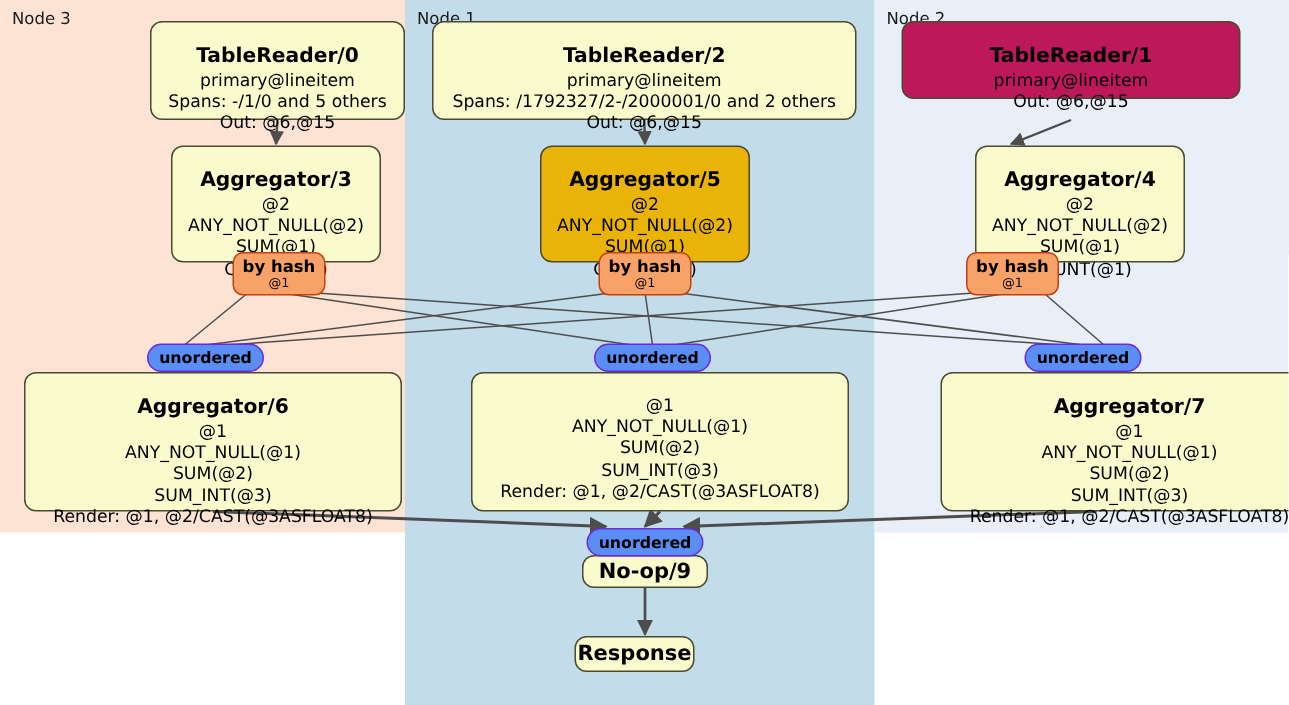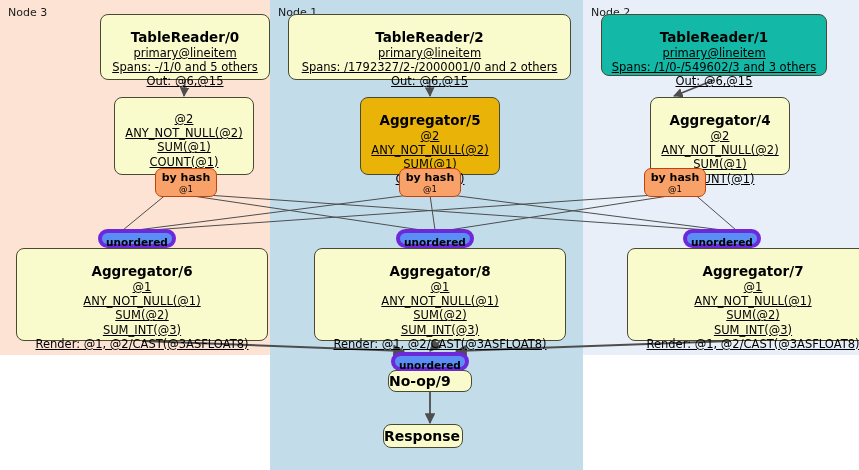--- a/index.html
+++ b/index.html
@@ -53,21 +53,20 @@
   }
   .box .title {
     font-weight: bold;
     font-size: 13.5px;
     line-height: 17px;
     display: block;
   }
   .box .line {
     display: block;
     white-space: nowrap;
-    text-decoration: underline;
   }
   .badge-hash {
     position: absolute;
     box-sizing: border-box;
     background: #f8a濃;
     background: #f8a26a;
     border: 1px solid #c2410c;
     border-radius: 7px;
     text-align: center;
     font-family: "DejaVu Sans", sans-serif;
@@ -83,34 +82,34 @@
   .badge-hash .bh-sub {
     display: block;
     font-size: 8.5px;
     color: #000;
     margin-top: 1px;
   }
   .badge-unordered {
     position: absolute;
     box-sizing: border-box;
     background: #5b8ef5;
-    border: 4px solid #6d28d9;
+    border: 1px solid #6d28d9;
     border-radius: 11px;
     text-align: center;
     font-family: "DejaVu Sans", sans-serif;
     font-weight: bold;
     font-size: 10.5px;
     color: #000;
     line-height: 19px;
     white-space: nowrap;
   }
   .box.compact {
     display: flex;
     align-items: center;
-    justify-content: flex-start;
+    justify-content: center;
     padding: 0;
   }
   .box.compact .title {
     font-size: 14px;
   }
 </style>
 </head>
 <body>
 
 <div id="stage">
@@ -157,27 +156,27 @@
         <span class="line">primary@lineitem</span>
         <span class="line">Spans: -/1/0 and 5 others</span>
         <span class="line">Out: @6,@15</span>
       </div>
       <div class="box" style="left: 288px; top: 14px; width: 283px; height: 66px; background: rgb(250, 251, 205);">
         <span class="title">TableReader/2</span>
         <span class="line">primary@lineitem</span>
         <span class="line">Spans: /1792327/2-/2000001/0 and 2 others</span>
         <span class="line">Out: @6,@15</span>
       </div>
-      <div class="box" style="left: 601px; top: 14px; width: 226px; height: 62px; background: #14b8a6;">
+      <div class="box" style="left: 601px; top: 14px; width: 226px; height: 52px; background: #be185d;">
         <span class="title">TableReader/1</span>
         <span class="line">primary@lineitem</span>
-        <span class="line">Spans: /1/0-/549602/3 and 3 others</span>
         <span class="line">Out: @6,@15</span>
       </div>
       <div class="box" style="left: 114px; top: 97px; width: 140px; height: 78px; background: rgb(250, 251, 205);">
+        <span class="title">Aggregator/3</span>
         <span class="line">@2</span>
         <span class="line">ANY_NOT_NULL(@2)</span>
         <span class="line">SUM(@1)</span>
         <span class="line">COUNT(@1)</span>
       </div>
       <div class="box" style="left: 360px; top: 97px; width: 140px; height: 78px; background: #eab308;">
         <span class="title">Aggregator/5</span>
         <span class="line">@2</span>
         <span class="line">ANY_NOT_NULL(@2)</span>
         <span class="line">SUM(@1)</span>
@@ -192,21 +191,20 @@
       </div>
       <div class="box" style="left: 16px; top: 248px; width: 252px; height: 93px; background: rgb(250, 251, 205);">
         <span class="title">Aggregator/6</span>
         <span class="line">@1</span>
         <span class="line">ANY_NOT_NULL(@1)</span>
         <span class="line">SUM(@2)</span>
         <span class="line">SUM_INT(@3)</span>
         <span class="line">Render: @1, @2/CAST(@3ASFLOAT8)</span>
       </div>
       <div class="box" style="left: 314px; top: 248px; width: 252px; height: 93px; background: rgb(250, 251, 205);">
-        <span class="title">Aggregator/8</span>
         <span class="line">@1</span>
         <span class="line">ANY_NOT_NULL(@1)</span>
         <span class="line">SUM(@2)</span>
         <span class="line">SUM_INT(@3)</span>
         <span class="line">Render: @1, @2/CAST(@3ASFLOAT8)</span>
       </div>
       <div class="box" style="left: 627px; top: 248px; width: 252px; height: 93px; background: rgb(250, 251, 205);">
         <span class="title">Aggregator/7</span>
         <span class="line">@1</span>
         <span class="line">ANY_NOT_NULL(@1)</span>

